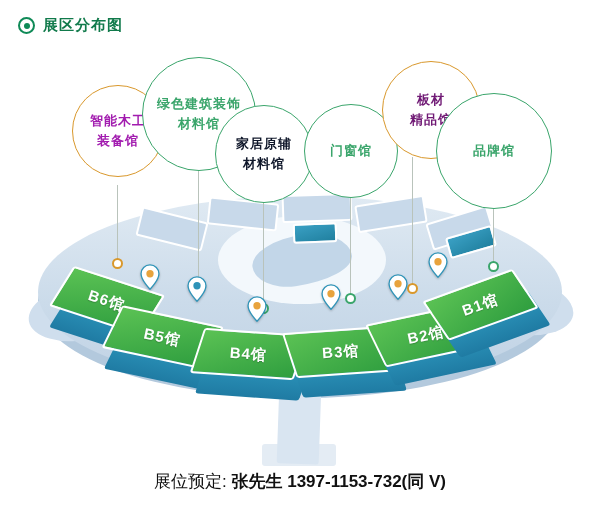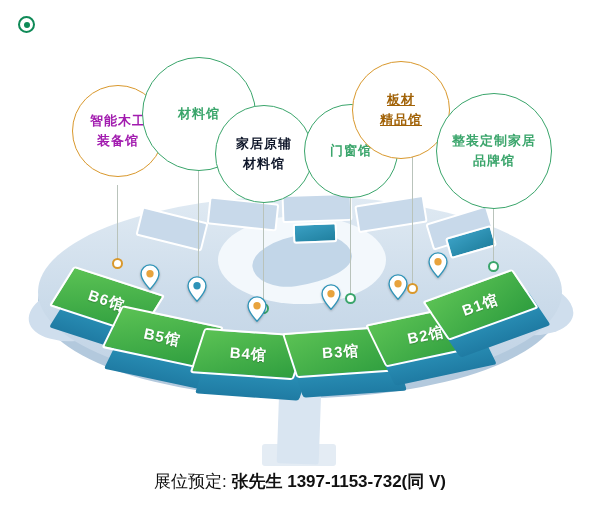--- a/index.html
+++ b/index.html
@@ -53,20 +53,21 @@
   .footer b{font-weight:400;}
   .footer span{font-weight:700;margin-top:44px;}
 </style>
 </head>
 <body>
 
 <div class="hdr">
   <span class="hdr-ico">
       <i></i>
     </span>
+  <span class="hdr-title">展区分布图</span>
 </div>
 
 <div>
   <div class="shape ring-depth"></div>
   <div class="shape ring-base"></div>
   <div class="shape wing" style="left:28px;top:282px;transform:rotate(-10deg);"></div>
   <div class="shape wing" style="left:456px;top:276px;transform:rotate(10deg);"></div>
   <div class="shape hole"></div>
   <div class="shape pond"></div>
   <div class="shape blk" style="left:138px;top:214px;width:64px;height:26px;transform:rotate(14deg);"></div>
@@ -153,35 +154,35 @@
 <div class="cline" style="left:412px;top:157px;height:131px;"></div>
 <div class="cdot" style="left: 407px; top: 283px; border-color: rgb(217, 152, 44);"></div>
 <div class="cline" style="left:493px;top:207px;height:59px;"></div>
 <div class="cdot" style="left: 488px; top: 261px; border-color: rgb(58, 165, 107);"></div>
 
 <div class="bubble" style="left: 72px; top: 85px; width: 90px; height: 90px; border-color: rgb(217, 152, 44); color: #a21caf;">
   <span class="bline">智能木工</span>
   <span class="bline">装备馆</span>
 </div>
 <div class="bubble" style="left: 142px; top: 57px; width: 112px; height: 112px; border-color: rgb(58, 165, 107); color: rgb(58, 165, 107);">
+  <span class="bline">绿色建筑装饰</span>
   <span class="bline">材料馆</span>
 </div>
 <div class="bubble" style="left: 215px; top: 105px; width: 96px; height: 96px; border-color: rgb(58, 165, 107); color: #0f172a;">
   <span class="bline">家居原辅</span>
   <span class="bline">材料馆</span>
 </div>
 <div class="bubble" style="left: 304px; top: 104px; width: 92px; height: 92px; border-color: rgb(58, 165, 107); color: rgb(58, 165, 107);">
   <span class="bline">门窗馆</span>
 
 </div>
-<div class="bubble" style="left: 352px; top: 61px; width: 96px; height: 96px; border-color: rgb(217, 152, 44); color: #a16207; text-decoration: underline;">
+<div class="bubble" style="left: 382px; top: 61px; width: 96px; height: 96px; border-color: rgb(217, 152, 44); color: #701a75;">
   <span class="bline">板材</span>
   <span class="bline">精品馆</span>
 </div>
 <div class="bubble" style="left: 436px; top: 93px; width: 114px; height: 114px; border-color: rgb(58, 165, 107); color: rgb(58, 165, 107);">
-  <span class="bline">整装定制家居</span>
   <span class="bline">品牌馆</span>
 </div>
 
 <div class="footer">
   <b>展位预定:</b>
   <span>张先生 1397-1153-732(同 V)</span>
 </div>
 
 </body></html>

